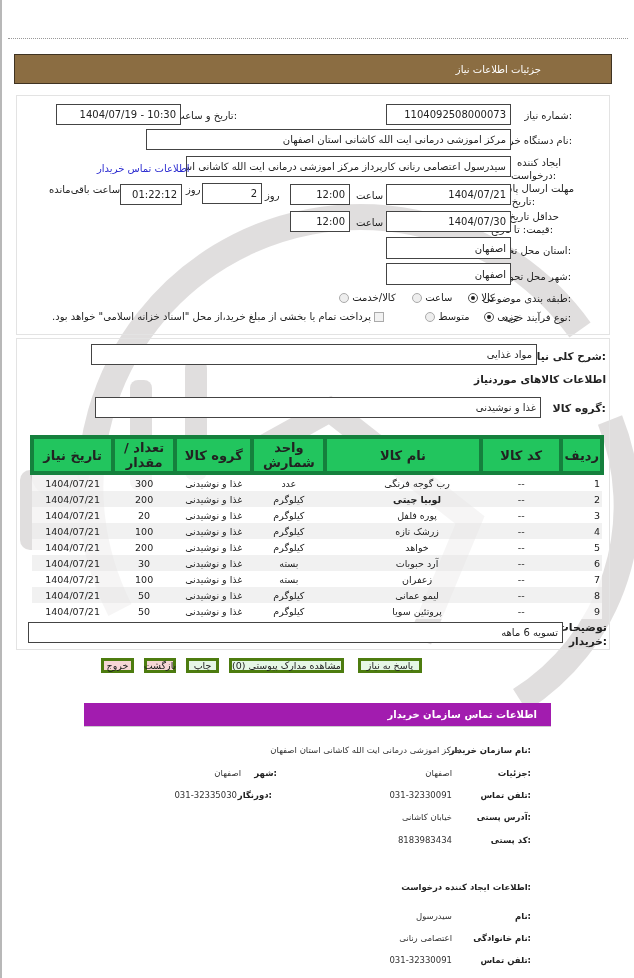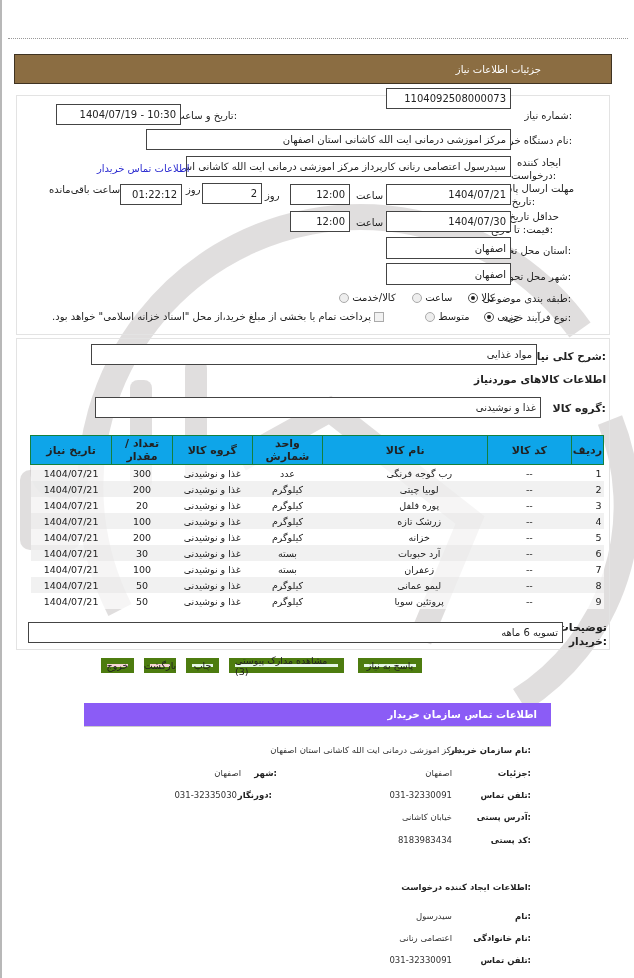--- a/index.html
+++ b/index.html
@@ -15,28 +15,28 @@
   .box.ltr { direction:ltr; justify-content:flex-end; }
   .box.rtl { direction:rtl; justify-content:flex-start; }
   .link { position:absolute; color:#2b2bd0; font-size:10px; white-space:nowrap; z-index:3; }
   .radio { display:inline-block; width:8px; height:8px; border-radius:50%; border:1px solid #aaa; background:#eee; vertical-align:middle; position:relative; }
   .radio.on { border-color:#555; background:#fff; }
   .radio.on::after { content:""; position:absolute; left:2px; top:2px; width:4px; height:4px; border-radius:50%; background:#222; }
   .check { display:inline-block; width:8px; height:8px; border:1px solid #aaa; background:#f2f2f2; vertical-align:middle; }
   .opt { position:absolute; white-space:nowrap; font-size:10px; z-index:2; }
   .bold { font-weight:bold; }
   table.items { position:absolute; left:30px; top:435px; width:574px; border-collapse:collapse; z-index:2; font-size:9.5px; }
-  table.items th { background:#0ea5e9; color:#222; font-weight:bold; height:18px; border:1px solid #15803d; font-size:11px; }
+  table.items th { background:#22c55e; color:#222; font-weight:bold; height:18px; border:4px solid #15803d; font-size:13px; }
   table.items td { height:16px; text-align:center; padding:0 2px; }
   table.items tr:nth-child(even) td { background:rgba(238,238,238,0.85); }
   table.items tr:nth-child(odd) td { background:rgba(255,255,255,0.7); }
-  .btn { position:absolute; top:658px; height:15px; border:6px solid #4d7c0f; font-size:9.5px; display:flex; align-items:center; justify-content:center; box-sizing:border-box; z-index:2; cursor:pointer; }
+  .btn { position:absolute; top:658px; height:15px; border:3px solid #4d7c0f; font-size:9.5px; display:flex; align-items:center; justify-content:center; box-sizing:border-box; z-index:2; cursor:pointer; }
   .btn.green { background:#e6f7e6; }
   .btn.red { background:#f7d6d6; }
-  .contact-bar { position:absolute; left:84px; top:703px; width:467px; height:24px; background:#8b5cf6; box-sizing:border-box; border-bottom:1px solid #ccc;text-decoration:underline; }
+  .contact-bar { position:absolute; left:84px; top:703px; width:467px; height:24px; background:#a21caf; box-sizing:border-box; border-bottom:1px solid #ccc;text-decoration:underline; }
   .contact-bar span { position:absolute; right:14px; top:6px; color:#fff; font-weight:bold; font-size:10px; }
   .c-lbl { position:absolute; font-weight:bold; font-size:8.5px; white-space:nowrap; color:#222; }
   .c-val { position:absolute; font-size:8.5px; white-space:nowrap; color:#333; }
 </style>
 </head>
 <body>
 
 <div class="left-edge"></div>
 <div class="dotted"></div>
 
@@ -54,21 +54,21 @@
   </g>
 </svg>
 
 <div class="header-bar">
   <span>جزئیات اطلاعات نیاز</span>
 </div>
 
 <div class="panel" style="top:95px;height:240px;"></div>
 
 <span class="lbl" style="right:62px;top:110px;">شماره نیاز:</span>
-<div class="box ltr" style="left:386px;top:88px;width:125px;height:21px;">1104092508000073</div>
+<div class="box ltr" style="left:386px;top:104px;width:125px;height:21px;">1104092508000073</div>
 
 <span class="lbl" style="right:397px;top:110px;">تاریخ و ساعت اعلان عمومی:</span>
 <div class="box ltr" style="left:56px;top:104px;width:125px;height:21px;">1404/07/19 - 10:30</div>
 
 <span class="lbl" style="right:62px;top:135px;">نام دستگاه خریدار:</span>
 <div class="box rtl" style="left:146px;top:129px;width:365px;height:21px;">مرکز اموزشی  درمانی ایت الله کاشانی  استان  اصفهان</div>
 
 <span class="lbl" style="right:73px;top:157px;">ایجاد کننده</span>
 <span class="lbl" style="right:78px;top:170px;">درخواست:</span>
 <div class="box rtl" style="left:186px;top:156px;width:325px;height:21px;">سیدرسول  اعتصامی رنانی  کارپرداز مرکز اموزشی  درمانی ایت الله کاشانی  استان  اصفهان</div>
@@ -135,21 +135,21 @@
         <td>--</td>
         <td style="padding-left: 30px;">رب گوجه فرنگی</td>
         <td>عدد</td>
         <td>غذا و نوشیدنی</td>
         <td>300</td>
         <td>1404/07/21</td>
       </tr>
       <tr>
         <td style="text-align: right;">2</td>
         <td>--</td>
-        <td style="padding-left: 30px;">لوبیا چیتی</td>
+        <td style="padding-left: 30px; font-weight: bold;">لوبیا چیتی</td>
         <td>کیلوگرم</td>
         <td>غذا و نوشیدنی</td>
         <td>200</td>
         <td>1404/07/21</td>
       </tr>
       <tr>
         <td style="text-align: right;">3</td>
         <td>--</td>
         <td style="padding-left: 30px;">پوره فلفل</td>
         <td>کیلوگرم</td>
@@ -162,21 +162,21 @@
         <td>--</td>
         <td style="padding-left: 30px;">زرشک تازه</td>
         <td>کیلوگرم</td>
         <td>غذا و نوشیدنی</td>
         <td>100</td>
         <td>1404/07/21</td>
       </tr>
       <tr>
         <td style="text-align: right;">5</td>
         <td>--</td>
-        <td style="padding-left: 30px;">خزانه</td>
+        <td style="padding-left: 30px;">خواهد</td>
         <td>کیلوگرم</td>
         <td>غذا و نوشیدنی</td>
         <td>200</td>
         <td>1404/07/21</td>
       </tr>
       <tr>
         <td style="text-align: right;">6</td>
         <td>--</td>
         <td style="padding-left: 30px;">آرد حبوبات</td>
         <td>بسته</td>
@@ -212,21 +212,21 @@
         <td>1404/07/21</td>
       </tr>
     </tbody>
 </table>
 
 <span class="lbl bold" style="right:27px;top:622px;font-size:11px;">توضیحات</span>
 <span class="lbl bold" style="right:27px;top:635px;font-size:10.5px;">خریدار:</span>
 <div class="box rtl" style="left:28px;top:622px;width:535px;height:21px;">تسویه 6 ماهه</div>
 
 <div class="btn green" style="left:358px;width:64px;">پاسخ به نیاز</div>
-<div class="btn green" style="left:229px;width:115px;">مشاهده مدارک پیوستی (3)</div>
+<div class="btn green" style="left:229px;width:115px;">مشاهده مدارک پیوستی (0)</div>
 <div class="btn green" style="left:186px;width:33px;">چاپ</div>
 <div class="btn red" style="left:144px;width:32px;">بازگشت</div>
 <div class="btn red" style="left:101px;width:33px;">خروج</div>
 
 <div class="contact-bar">
   <span>اطلاعات تماس سازمان خریدار</span>
 </div>
 
 <span class="c-lbl" style="right:103px;top:745px;">نام سازمان خریدار:</span>
 <span class="c-val" style="right:174px;top:745px;">مرکز اموزشی درمانی ایت الله کاشانی استان اصفهان</span>

